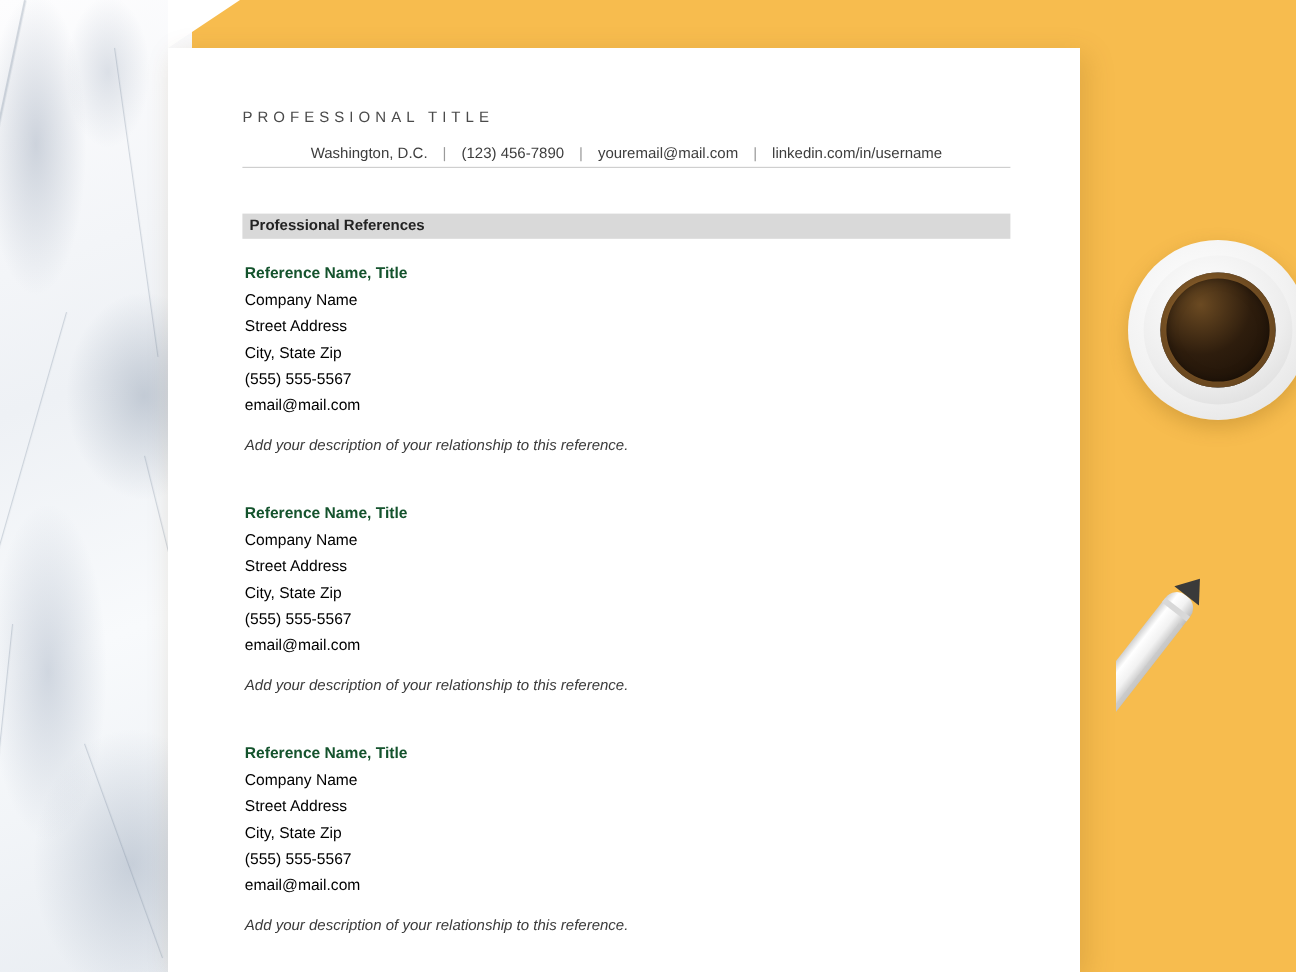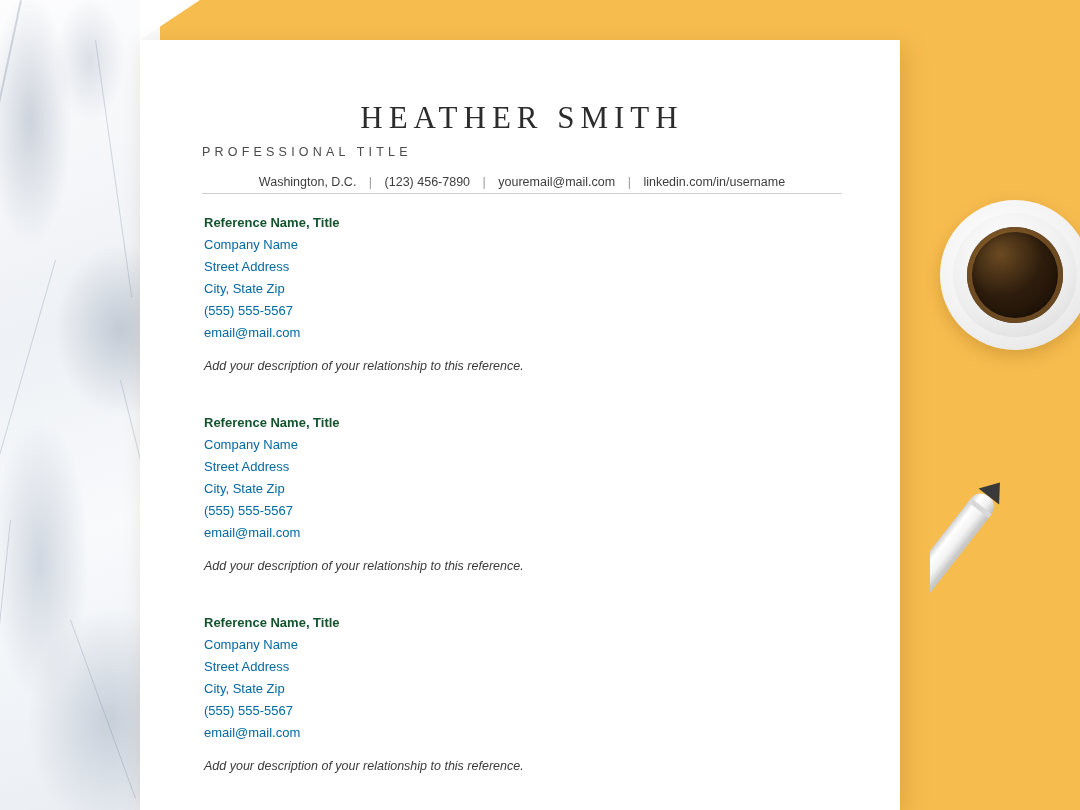--- a/index.html
+++ b/index.html
@@ -116,21 +116,21 @@
   }
   .ref-name {
     font-size: 13px;
     font-weight: 700;
     color: #14532d;
     padding-left: 2px;
     margin-bottom: 4px;
   }
   .ref-line {
     font-size: 13px;
-    color: #0369a1;
+    color: #000000;
     padding-left: 2px;
     line-height: 22px;
   }
   .ref-desc {
     font-size: 12.5px;
     color: #3a3a3a;
     font-style: italic;
     padding-left: 2px;
     margin-top: 15px;
   }
@@ -196,33 +196,33 @@
     <div class="marble-vein" style="left:120px; top:380px; width:1px; height:280px; transform:rotate(-14deg);"></div>
     <div class="marble-vein" style="left:10px; top:520px; width:1.4px; height:290px; transform:rotate(6deg);"></div>
     <div class="marble-vein" style="left:70px; top:620px; width:1px; height:190px; transform:rotate(-20deg);"></div>
   </div>
 
   <div class="top-wedge"></div>
 
   <div class="paper">
     <div class="paper-inner">
 
-      <h1 class="name">HEATHER SMITH</h1>
       <div class="subtitle">PROFESSIONAL TITLE</div>
 
       <div class="contact">
         <span>Washington, D.C.</span>
         <span class="sep">|</span>
         <span>(123) 456-7890</span>
         <span class="sep">|</span>
         <span>youremail@mail.com</span>
         <span class="sep">|</span>
         <span>linkedin.com/in/username</span>
       </div>
 
+      <div class="section-bar">Professional References</div>
 
       <div class="reference">
         <div class="ref-name">Reference Name, Title</div>
         <div class="ref-line">Company Name</div>
         <div class="ref-line">Street Address</div>
         <div class="ref-line">City, State Zip</div>
         <div class="ref-line">(555) 555-5567</div>
         <div class="ref-line">email@mail.com</div>
         <div class="ref-desc">Add your description of your relationship to this reference.</div>
       </div>

